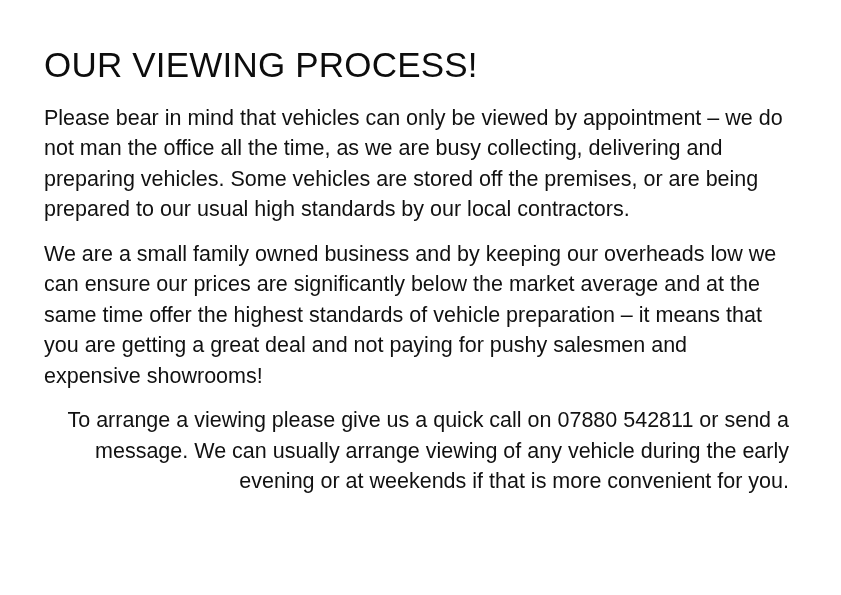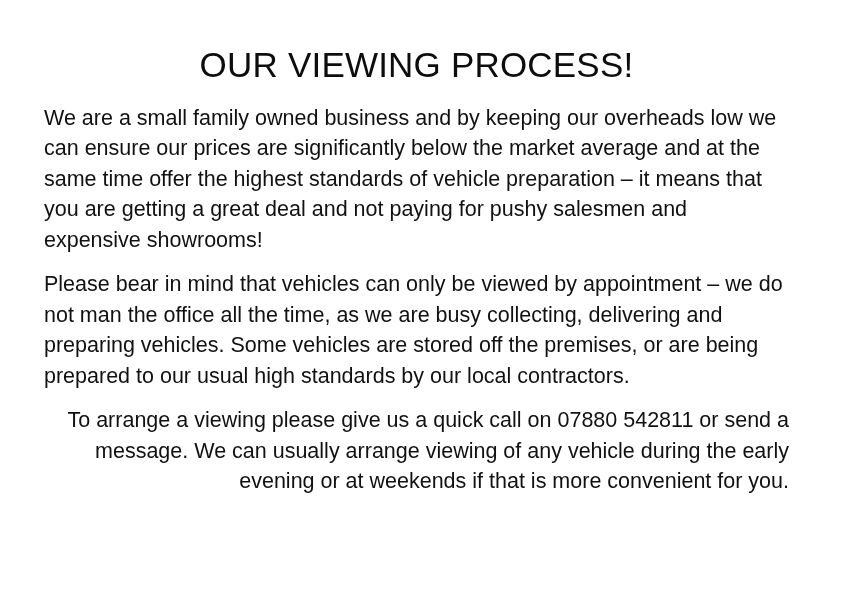--- a/index.html
+++ b/index.html
@@ -18,21 +18,21 @@
     box-sizing: border-box;
     width: 841px;
     height: 595px;
     padding: 46px 52px 0 44px;
     background: #ffffff;
   }
   .doc-title {
     font-size: 35px;
     font-weight: normal;
     line-height: 1.1;
-    text-align: center;
+    text-align: left;
     margin: 0 0 18px 0;
     letter-spacing: 0.2px;
     color: #0d0d0d;
   }
   .body-copy {
     font-size: 21.5px;
     line-height: 1.42;
     color: #111111;
     margin: 0 0 14px 0;
     text-align: left;
@@ -41,18 +41,18 @@
     margin-bottom: 0;
     text-align: right;
   }
 </style>
 </head>
 <body>
 
 <div class="page">
   <h1 class="doc-title">OUR VIEWING PROCESS!</h1>
 
+  <p class="body-copy">Please bear in mind that vehicles can only be viewed by appointment – we do not man the office all the time, as we are busy collecting, delivering and preparing vehicles. Some vehicles are stored off the premises, or are being prepared to our usual high standards by our local contractors.</p>
+
   <p class="body-copy">We are a small family owned business and by keeping our overheads low we can ensure our prices are significantly below the market average and at the same time offer the highest standards of vehicle preparation – it means that you are getting a great deal and not paying for pushy salesmen and expensive showrooms!</p>
-
-  <p class="body-copy">Please bear in mind that vehicles can only be viewed by appointment – we do not man the office all the time, as we are busy collecting, delivering and preparing vehicles. Some vehicles are stored off the premises, or are being prepared to our usual high standards by our local contractors.</p>
 
   <p class="body-copy">To arrange a viewing please give us a quick call on 07880 542811 or send a message. We can usually arrange viewing of any vehicle during the early evening or at weekends if that is more convenient for you.</p>
 </div>
 
 </body></html>

